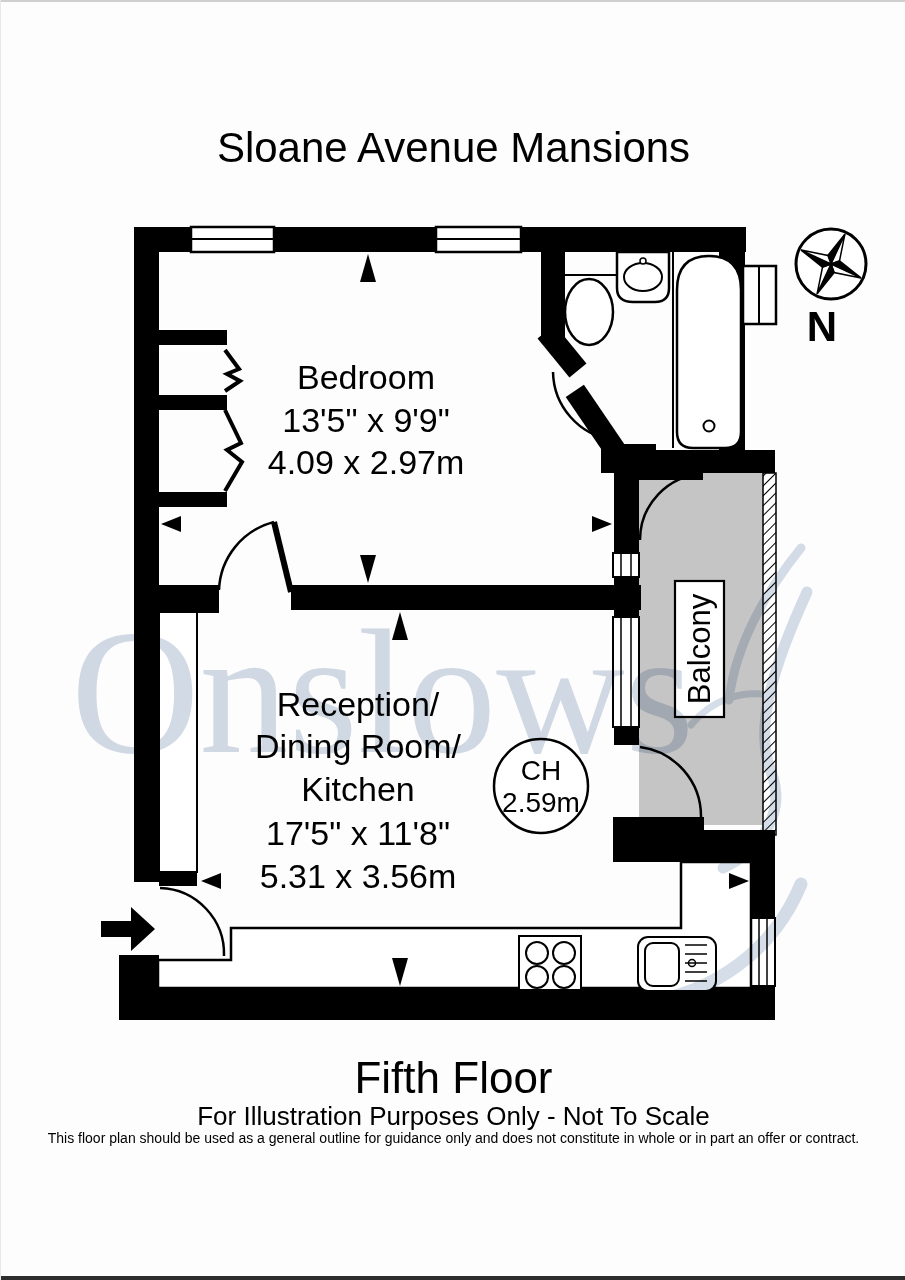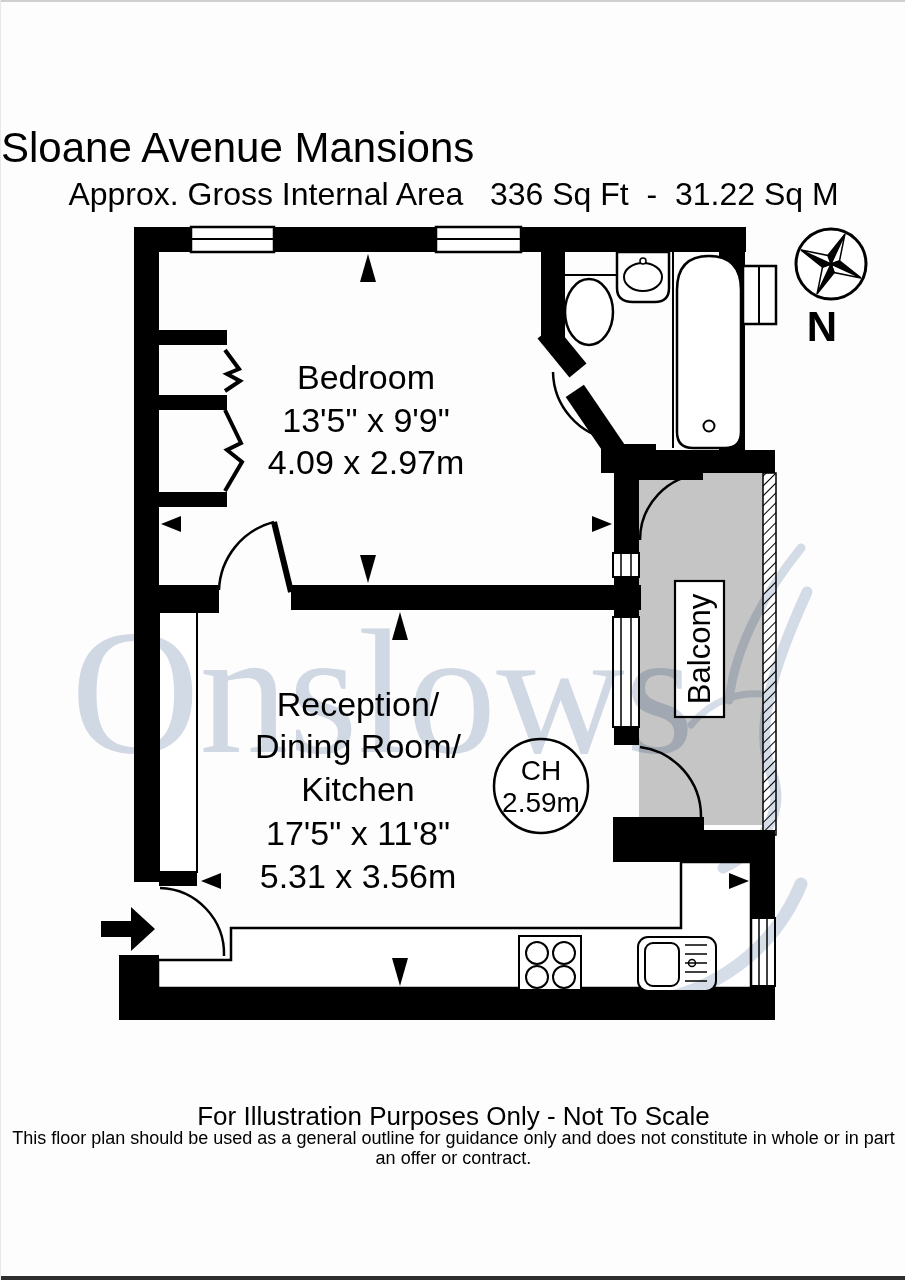--- a/index.html
+++ b/index.html
@@ -1,39 +1,38 @@
 <!DOCTYPE html>
 <html><head>
 <meta charset="utf-8">
 <style>
   html,body{margin:0;padding:0;background:#ffffff;}
   #page{position:relative;width:905px;height:1280px;background:#fdfdfd;overflow:hidden;
         font-family:"Liberation Sans",sans-serif;border-left:1px solid #e8e8e8;border-right:1px solid #e8e8e8;}
   .edge-top{position:absolute;top:0;left:0;width:100%;height:2px;background:#cfcfcf;}
   .edge-bottom{position:absolute;bottom:0;left:0;width:100%;height:4px;background:#2e2e2e;}
-  .hdr-title{position:absolute;top:124px;left:0;width:100%;text-align:left;
+  .hdr-title{position:absolute;top:124px;left:0;width:100%;text-align:center;
              font-size:42px;color:#000;letter-spacing:0px;}
   .hdr-sub{position:absolute;top:176px;left:0;width:100%;text-align:center;
            font-size:32px;color:#000;white-space:pre;}
   .ftr-floor{position:absolute;top:1053px;left:0;width:100%;text-align:center;font-size:44px;color:#000;}
   .ftr-note{position:absolute;top:1101px;left:0;width:100%;text-align:center;font-size:26px;color:#000;}
   .ftr-disc{position:absolute;top:1128px;left:0;width:100%;text-align:center;
-            font-size:18px;line-height:20px;color:#000;}
+            font-size:14px;line-height:20px;color:#000;}
   svg{position:absolute;top:0;left:0;}
   .room-label{font-size:34px;fill:#000;}
   .wm{mix-blend-mode:multiply;}
 </style>
 </head>
 <body>
 
 <div id="page">
   <div class="edge-top"></div>
 
   <div class="hdr-title">Sloane Avenue Mansions</div>
-  <div class="hdr-sub">Approx. Gross Internal Area   336 Sq Ft  -  31.22 Sq M</div>
 
   <svg width="905" height="1280" viewBox="0 0 905 1280">
     <defs>
       <pattern id="hatch" width="7" height="7" patternUnits="userSpaceOnUse" patternTransform="rotate(45)">
         <rect width="7" height="7" fill="#ffffff"></rect>
         <line x1="0" y1="0" x2="0" y2="7" stroke="#000" stroke-width="2"></line>
       </pattern>
     </defs>
 
     <g>
@@ -197,19 +196,20 @@
       <text x="70" y="752" font-family="Liberation Serif, DejaVu Serif, serif" font-size="178" opacity="0.85" fill="#cbd4e1">Onslows</text>
       <g fill="none" stroke-linecap="round" opacity="0.7" stroke="#c3cfdf">
         <path d="M 800 548 C 770 585 735 640 728 700" stroke-width="9"></path>
         <path d="M 806 592 C 775 660 752 725 770 772 C 786 812 760 850 722 868" stroke-width="11"></path>
         <path d="M 648 1002 C 712 992 772 952 800 884" stroke-width="13"></path>
         <path d="M 690 725 C 710 700 740 690 768 695" stroke-width="7"></path>
       </g>
     </g>
   </svg>
 
+  <div class="ftr-floor">Fifth Floor</div>
   <div class="ftr-note">For Illustration Purposes Only - Not To Scale</div>
   <div class="ftr-disc">
     <div>This floor plan should be used as a general outline for guidance only and does not constitute in whole or in part an offer or contract.</div>
   </div>
 
   <div class="edge-bottom"></div>
 </div>
 
 </body></html>

